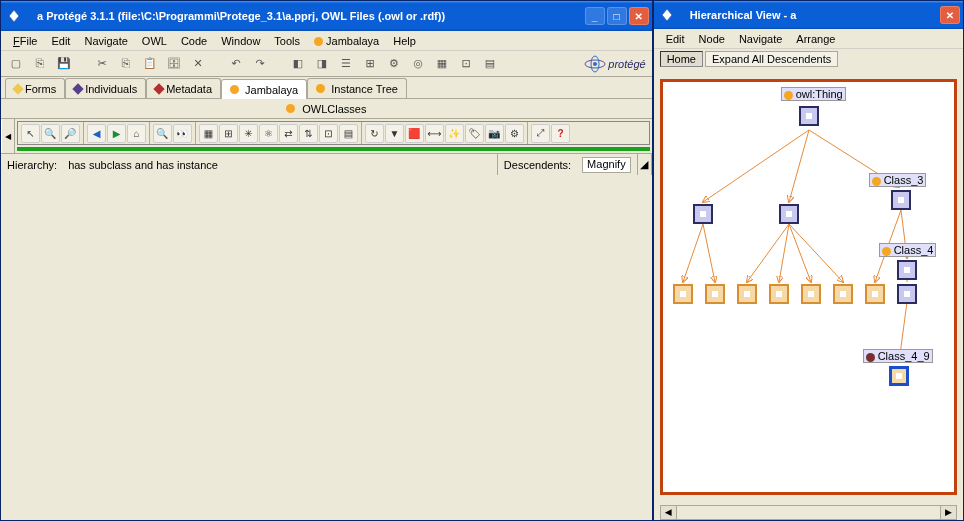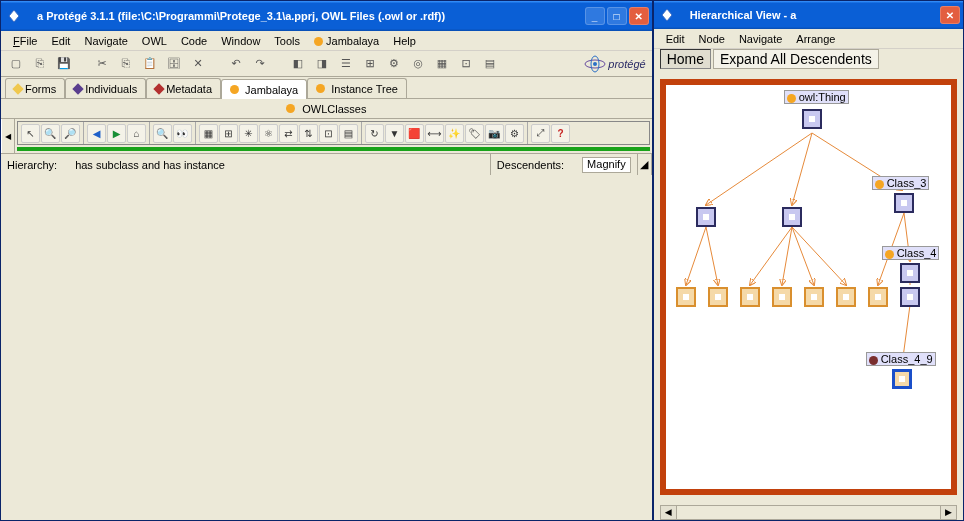--- a/index.html
+++ b/index.html
@@ -51,29 +51,29 @@
 .jbtn.arrow-l { color: #1e60c9; }
 .jbtn.arrow-r { color: #178f35; }
 .jbtn.red { color: #c62121; font-weight: bold; }
 
 
 .canvas-wrap { flex: 1; margin: 0 2px 2px 2px; border: 2px solid #1aa31a; background: #fff; position: relative; overflow: hidden; }
 svg.edges { position: absolute; top: 0; left: 0; pointer-events: none; }
 
 
 .statusbar { height: 22px; display: flex; align-items: center; border-top: 1px solid #aca899; font-size: 11px; }
-.statusbar .seg { border-right: 1px solid #aca899; height: 100%; display: flex; align-items: center; padding: 0 6px; gap: 18px; }
+.statusbar .seg { border-right: 1px solid #aca899; height: 100%; display: flex; align-items: center; padding: 0 6px; gap: 11px; }
 .statusbar select, .statusbar .combo { font-size: 11px; height: 16px; border: 1px solid #aca899; background: #fff; }
 
 
 .rwin { width: 312px; }
 .rtoolbar { height: 20px; display: flex; align-items: center; gap: 2px; padding: 2px 6px; }
-.rbtn { border: 1px solid #aca899; background: #f4f2e8; padding: 1px 6px; font-size: 14px; }
+.rbtn { border: 1px solid #aca899; background: #f4f2e8; padding: 1px 6px; font-size: 11px; }
 .rbtn.pressed { border: 1px inset #888; background: #e0ddcf; }
-.hcanvas { margin: 10px 6px; border: 6px solid #c2410c; background: #fff; height: 437px; position: relative; overflow: hidden; }
+.hcanvas { margin: 10px 6px; border: 3px solid #c2410c; background: #fff; height: 437px; position: relative; overflow: hidden; }
 .hnode { position: absolute; border: 2px solid #2b2b5e; background: #c8c8f0; display: flex; align-items: center; justify-content: center; }
 .hnode.small { width: 20px; height: 20px; }
 .hnode .dot { width: 6px; height: 6px; background: #fff; }
 .hnode.orange { background: #f5d9a8; border-color: #d98f2e; }
 .hlabel { position: absolute; font-size: 10px; white-space: nowrap; }
 .hlabel .bg { background: #e0e0fa; border: 1px solid #999; padding: 0 2px; }
 .hscroll { height: 16px; margin: 0 6px; background: #ece9d8; border: 1px solid #aca899; display: flex; }
 .hscroll .thumb-btn { width: 16px; background: #e4e1d1; border-right: 1px solid #aca899; display: flex; align-items: center; justify-content: center; font-size: 9px; }
 .hscroll .thumb-btn.r { border-left: 1px solid #aca899; border-right: none; margin-left: auto; }
 .dmode { padding: 4px 8px; }

